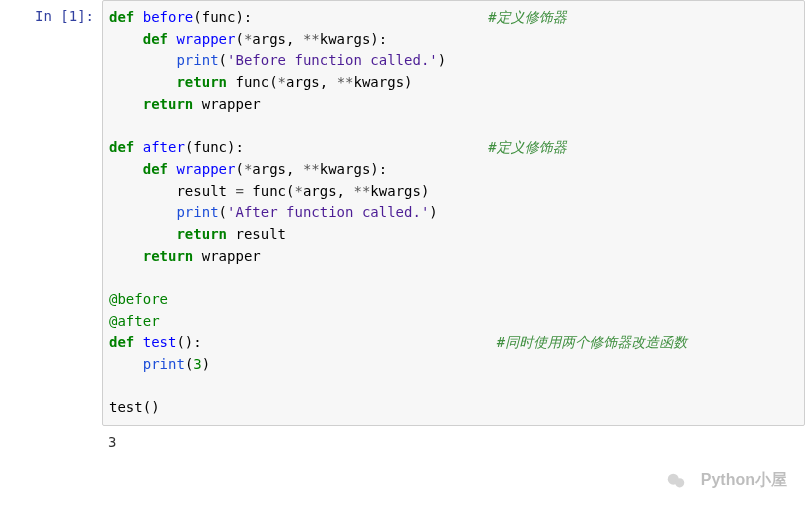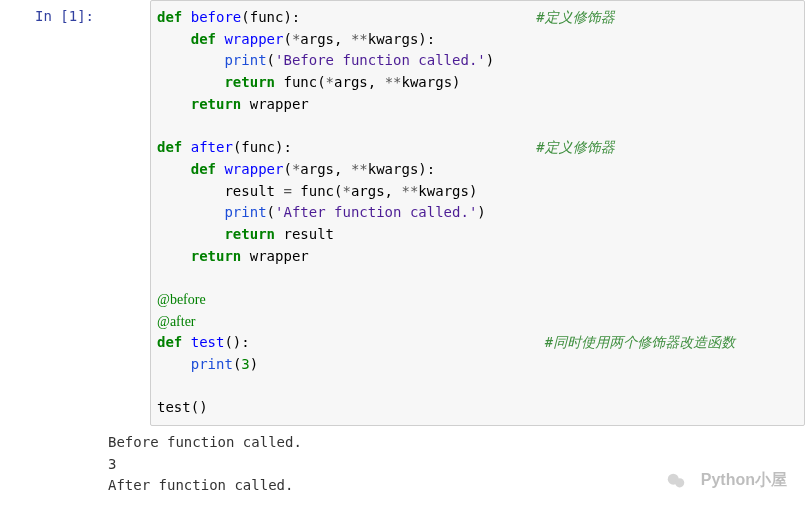--- a/index.html
+++ b/index.html
@@ -24,38 +24,37 @@
     font-family: "DejaVu Sans Mono", "Menlo", "Consolas", monospace;
   }
   .input-area {
     flex: 1;
     border: 1px solid #cfcfcf;
     border-radius: 2px;
     background: #f7f7f7;
     padding: 6px 6px;
     white-space: pre;
     overflow: hidden;
-    margin-left: 48px;
   }
   .output-area {
     flex: 1;
     padding: 6px 6px;
     white-space: pre;
     font-family: "DejaVu Sans Mono", "Menlo", "Consolas", monospace;
     color: #333;
   }
   .line { display: block; min-height: 1.55em; }
   .kw  { color: #008000; font-weight: bold; }     
   .fn  { color: #0000FF; }                          
   .op  { color: #555555; }                          
   .bi  { color: #1d4ed8; }                          
   .str { color: #4c1d95; }                          
   .num { color: #008000; }                          
   .cmt { color: #3F8F3F; font-style: italic; }                          
-  .dec2{ color: #008000; font-family: Liberation Serif, serif; }                          
+  .dec2{ color: #008000; }                          
   .id  { color: #000; }
   .watermark {
     position: absolute;
     right: 18px;
     bottom: 18px;
     display: flex;
     align-items: center;
     gap: 14px;
     opacity: 0.35;
     font-family: sans-serif;
@@ -73,21 +72,21 @@
 
 <div class="wrap">
 
 <div class="cell">
   <div class="prompt">In [1]:</div>
   <div class="input-area"><span class="line"><span class="kw">def </span><span class="fn">before</span><span class="id">(func):</span><span>                            </span><span class="cmt">#定义修饰器</span></span><span class="line"><span>    </span><span class="kw">def </span><span class="fn">wrapper</span><span>(</span><span class="op">*</span><span>args, </span><span class="op">**</span><span>kwargs):</span></span><span class="line"><span>        </span><span class="bi">print</span><span>(</span><span class="str">'Before function called.'</span><span>)</span></span><span class="line"><span>        </span><span class="kw">return </span><span>func(</span><span class="op">*</span><span>args, </span><span class="op">**</span><span>kwargs)</span></span><span class="line"><span>    </span><span class="kw">return </span><span>wrapper</span></span><span class="line"></span><span class="line"><span class="kw">def </span><span class="fn">after</span><span class="id">(func):</span><span>                             </span><span class="cmt">#定义修饰器</span></span><span class="line"><span>    </span><span class="kw">def </span><span class="fn">wrapper</span><span>(</span><span class="op">*</span><span>args, </span><span class="op">**</span><span>kwargs):</span></span><span class="line"><span>        </span><span>result </span><span class="op">= </span><span>func(</span><span class="op">*</span><span>args, </span><span class="op">**</span><span>kwargs)</span></span><span class="line"><span>        </span><span class="bi">print</span><span>(</span><span class="str">'After function called.'</span><span>)</span></span><span class="line"><span>        </span><span class="kw">return </span><span>result</span></span><span class="line"><span>    </span><span class="kw">return </span><span>wrapper</span></span><span class="line"></span><span class="line dec2">@before</span><span class="line dec2">@after</span><span class="line"><span class="kw">def </span><span class="fn">test</span><span class="id">():</span><span>                                   </span><span class="cmt">#同时使用两个修饰器改造函数</span></span><span class="line"><span>    </span><span class="bi">print</span><span>(</span><span class="num">3</span><span>)</span></span><span class="line"></span><span class="line">test()</span></div>
 </div>
 
 <div class="cell">
   <div class="prompt"></div>
-  <div class="output-area"><span class="line">Before function called.</span><span class="line">3</span><span class="line">After function called.</span></div>
+  <div class="output-area"><span class="line">3</span></div>
 </div>
 
 <div class="watermark">
   <svg class="wm-icon" viewBox="0 0 24 24" fill="#888">
         <circle cx="9" cy="10" r="6"></circle>
         <circle cx="16" cy="14" r="5"></circle>
       </svg>
   <span>Python小屋</span>
 </div>
 

